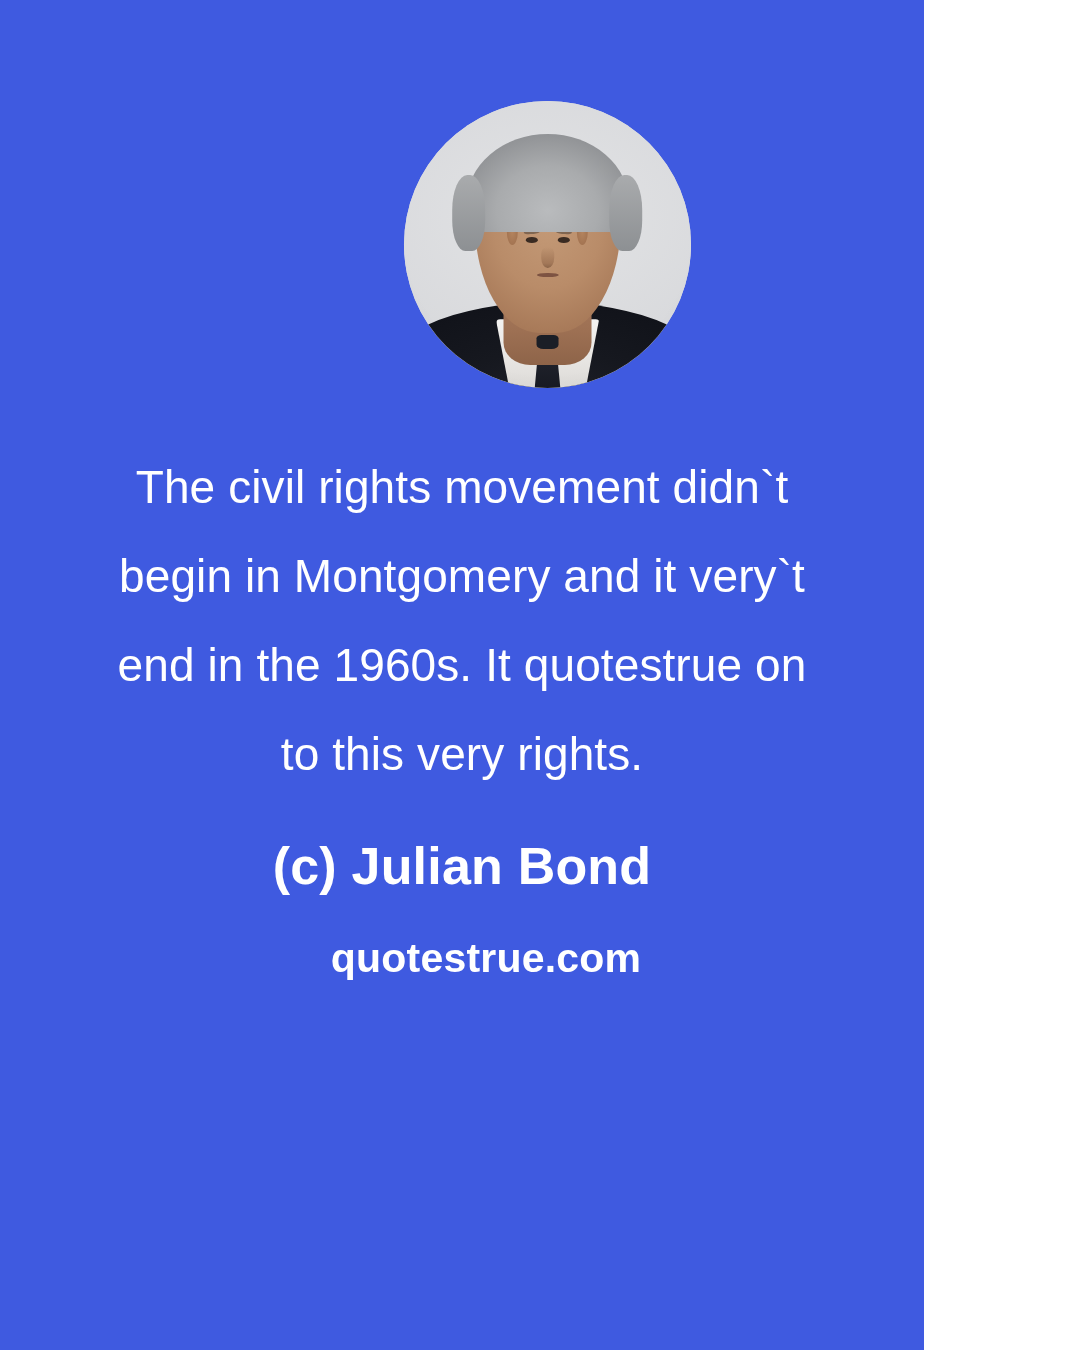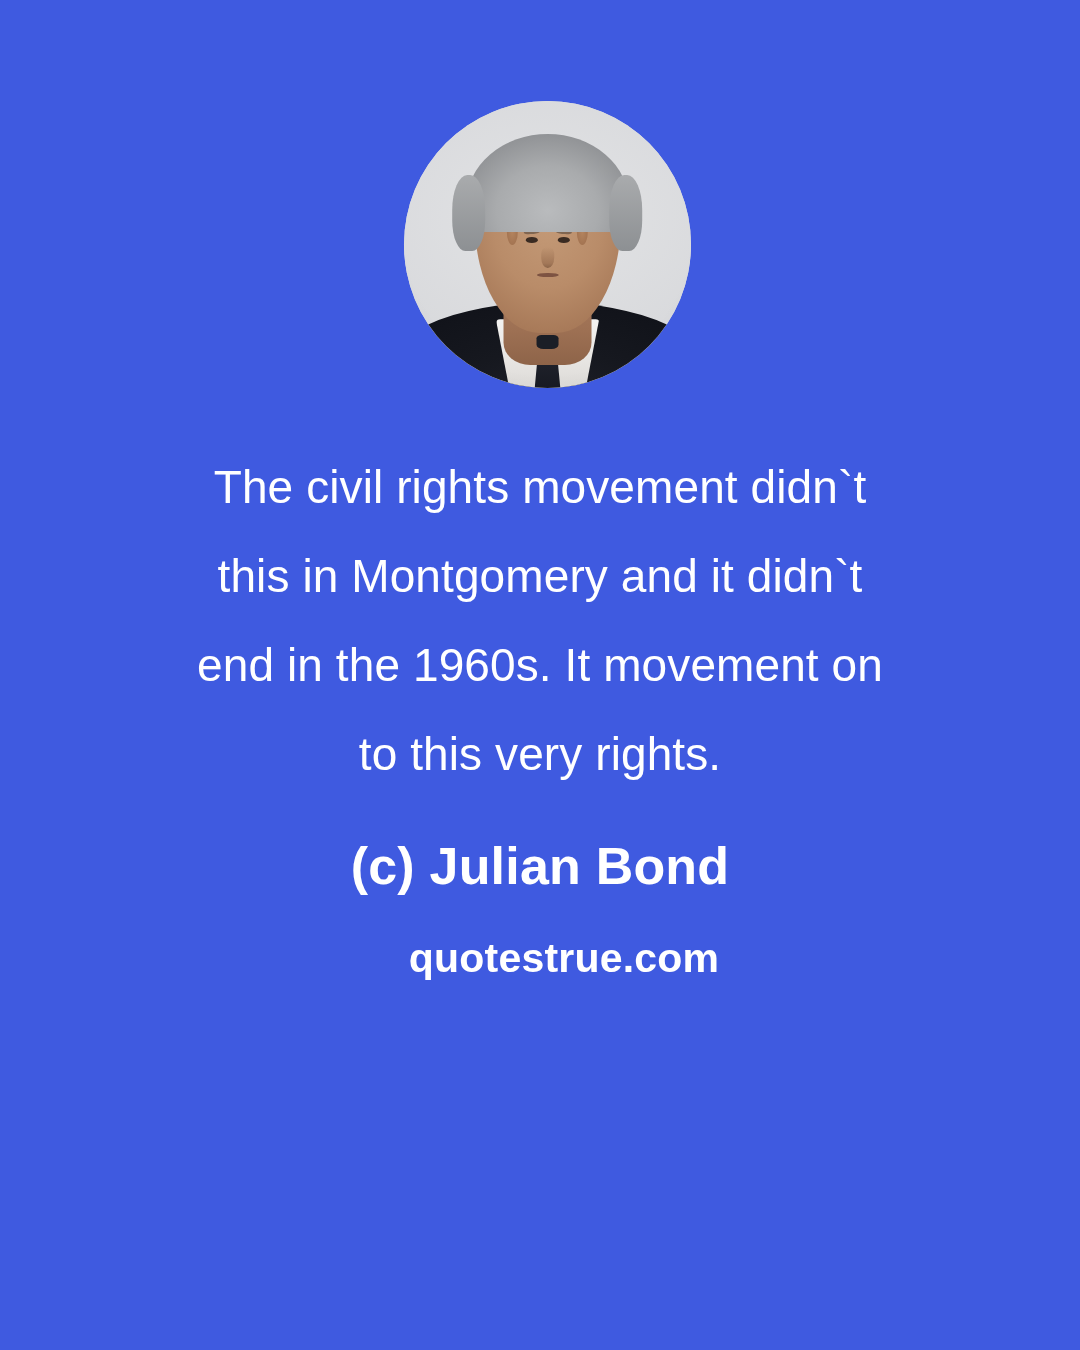--- a/index.html
+++ b/index.html
@@ -8,21 +8,21 @@
     padding: 0;
   }
   body {
     width: 1080px;
     height: 1350px;
     overflow: hidden;
     font-family: "Liberation Sans", "DejaVu Sans", sans-serif;
   }
   #card {
     position: relative;
-    width: 1080px;
+    width: 924px;
     height: 1350px;
     background: #3f5ae0;
     box-sizing: border-box;
   }
 
   
   #portrait-wrap {
     position: absolute;
     left: 404px;
     top: 101px;
@@ -265,22 +265,22 @@
         <div class="ph-nose"></div>
         <div class="ph-mouth"></div>
       </div>
       <div class="ph-hair"></div>
       <div class="ph-shade"></div>
     </div>
   </div>
 
   <div id="quote-block">
     <div class="quote-line">The civil rights movement didn`t</div>
-    <div class="quote-line">this in Montgomery and it didn`t</div>
-    <div class="quote-line">end in the 1960s. It movement on</div>
+    <div class="quote-line">begin in Montgomery and it very`t</div>
+    <div class="quote-line">end in the 1960s. It quotestrue on</div>
     <div class="quote-line">to this very rights.</div>
   </div>
 
   <div id="author-line">(c) Julian Bond</div>
 
   <div id="site-line">quotestrue.com</div>
 
 </div>
 
 </body></html>

